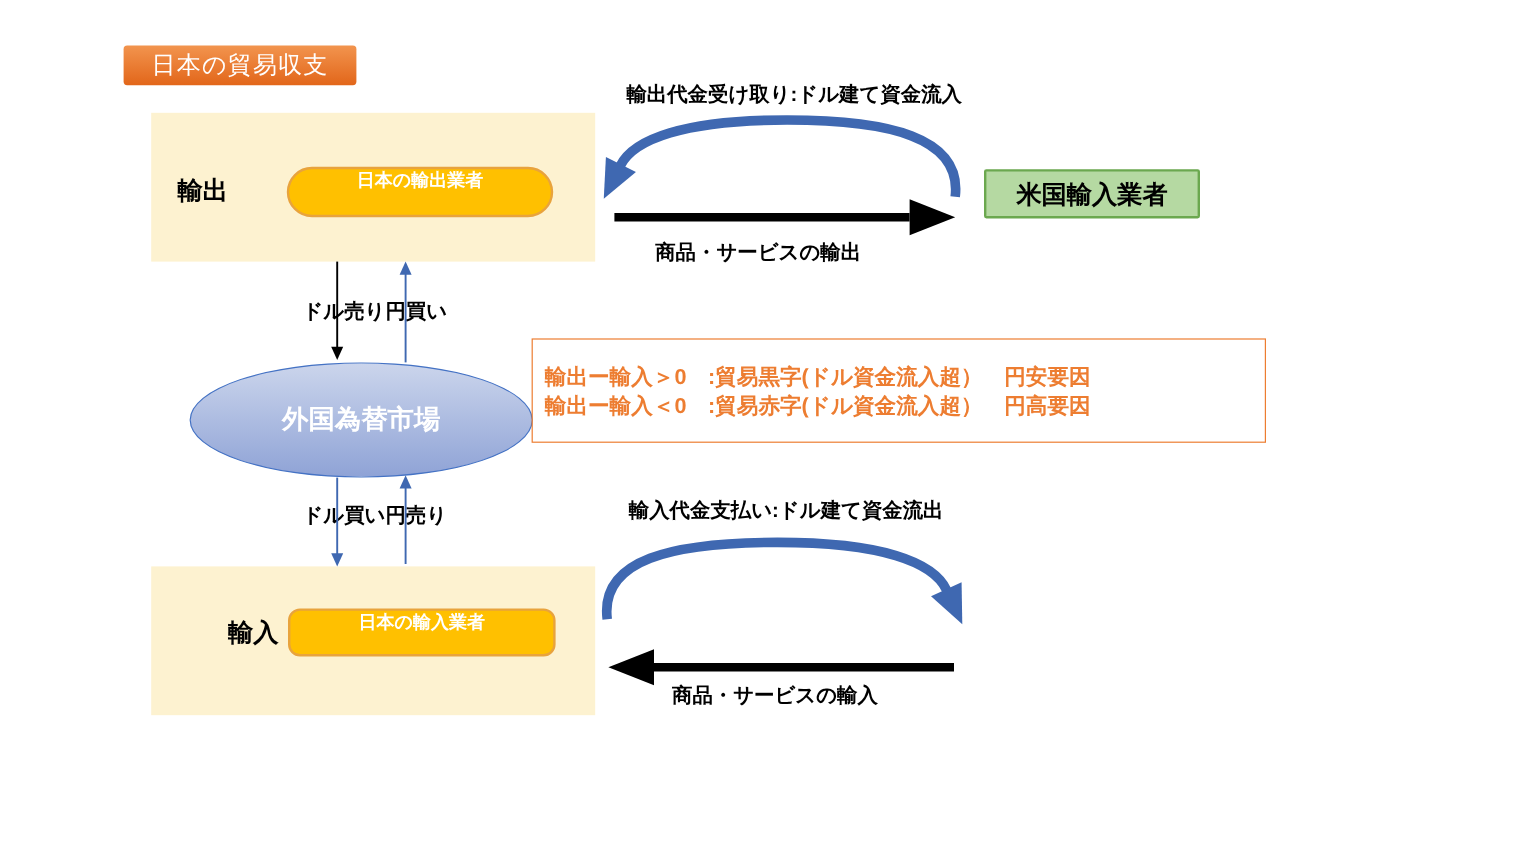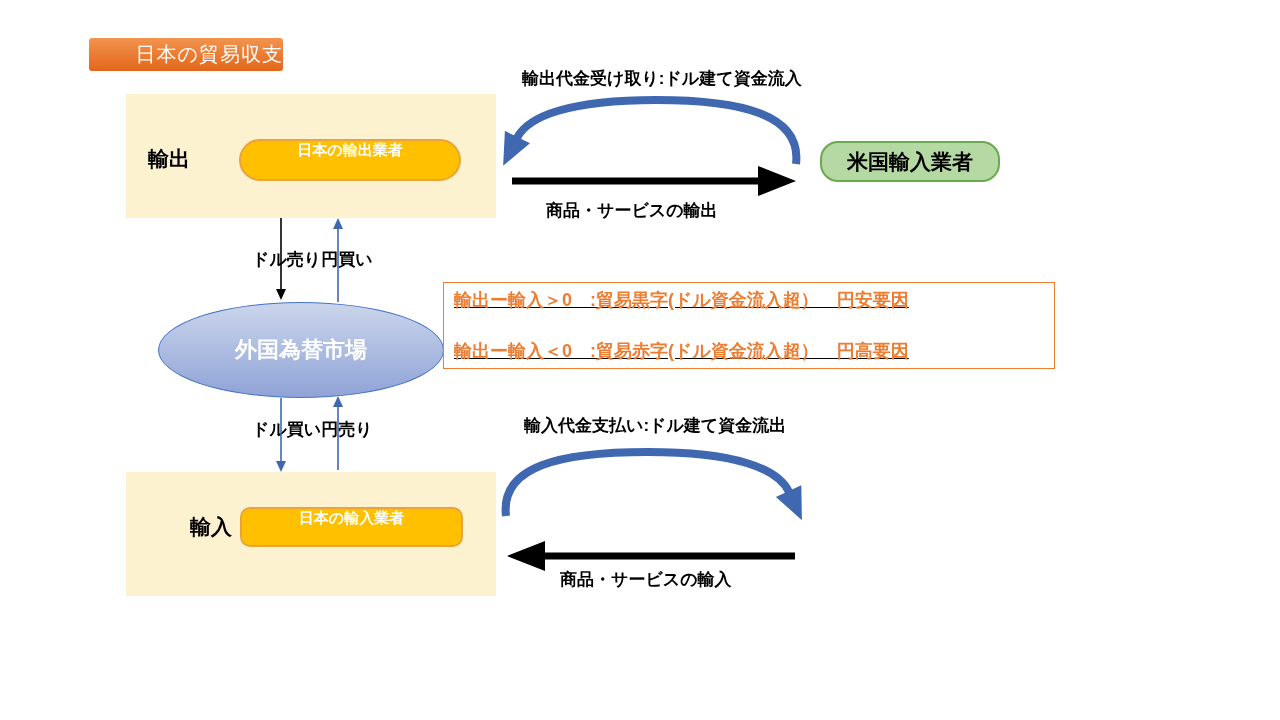--- a/index.html
+++ b/index.html
@@ -6,25 +6,25 @@
   body { font-family:"Liberation Sans", sans-serif; }
   #stage {
     position:relative; width:1280px; height:720px; background:#ffffff;
     overflow:hidden;
   }
   .abs { position:absolute; }
   .nowrap { white-space:nowrap; }
 
   
   .title-box {
-    left:89px; top:38px; width:194px; height:33px;
+    left:103px; top:38px; width:194px; height:33px;
     background:linear-gradient(180deg, var(--title-orange-top,#F2944E) 0%, var(--title-orange-bottom,#E2661A) 100%);
     border-radius:3px;
     color:#fff; font-size:20px; font-weight:400;
-    display:flex; align-items:center; justify-content:flex-end;
+    display:flex; align-items:center; justify-content:center;
     letter-spacing:1px;
   }
 
   
   .section-box {
     width:370px; height:124px;
     background:var(--cream,#FDF2D0);
   }
   .section-box.top    { left:126px; top:94px; }
   .section-box.bottom { left:126px; top:472px; }
@@ -43,21 +43,21 @@
     display:flex; align-items:flex-start; justify-content:center;
     box-sizing:border-box;
   }
   .pill.round  { left:113px; top:45px; width:222px; height:42px; border-radius:21px; }
   .pill.square { left:114px; top:35px; width:223px; height:40px; border-radius:10px; }
 
   
   .green-box {
     background:var(--green-fill,#B5D9A2);
     border:2px solid var(--green-border,#6BA84F);
-    border-radius:18px;
+    border-radius:2px;
     color:#000; font-weight:700; font-size:21px;
     display:flex; align-items:center; justify-content:center;
     box-sizing:border-box;
   }
   .green-box.top    { left:820px; top:141px; width:180px; height:41px; }
   .green-box.bottom { left:821px; top:509px; width:180px; height:40px; }
 
   
   .flow-label { color:#000; font-weight:700; font-size:17px; }
   .lbl-pay-top    { left:522px; top:67px;  }
@@ -77,23 +77,22 @@
     display:flex; align-items:center; justify-content:center;
     box-sizing:border-box;
     text-align:right;
   }
 
   
   .info-box {
     left:443px; top:282px; width:612px; height:87px;
     border:1.5px solid var(--accent-orange,#ED7D31);
     box-sizing:border-box;
-    display:flex; flex-direction:column; justify-content:space-between;
+    display:flex; flex-direction:column; justify-content:center;
     padding:5px 10px;
-    text-decoration:underline;
   }
   .info-line {
     color:var(--accent-orange,#ED7D31);
     font-weight:700; font-size:18px; white-space:nowrap;
   }
 
   
   #arrows { position:absolute; left:0; top:0; pointer-events:none; }
   .arc        { fill:none; stroke:var(--blue,#3F68B1); stroke-width:8; }
   .thick-blk  { fill:none; stroke:#000; stroke-width:7; }

